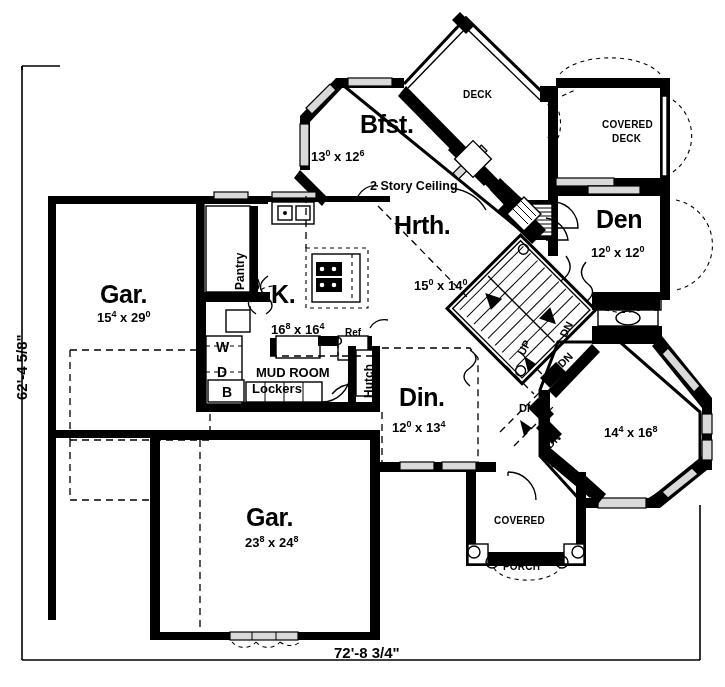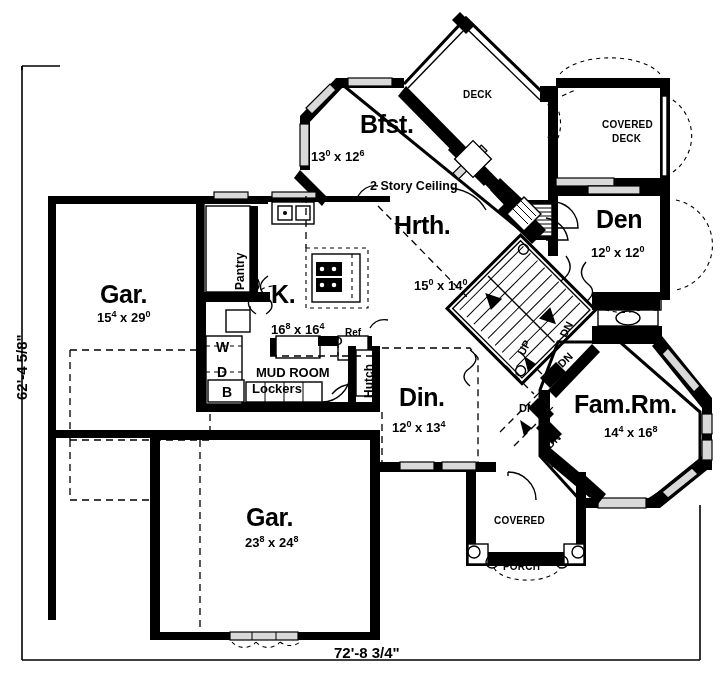--- a/index.html
+++ b/index.html
@@ -423,21 +423,20 @@
 
   <div class="lbl tiny-lbl" style="left:252px; top:382px; font-size:13px;">Lockers</div>
 
   <div class="lbl tiny-lbl rot90" style="left:363px; top:398px; font-size:12px;">Hutch</div>
 
   <div class="lbl room-name" style="left:399px; top:385px;">Din.</div>
   <div class="lbl room-dim" style="left:392px; top:421px;">
     <span>12</span><sup>0</sup> x <span>13</span><sup>4</sup>
   </div>
 
-  <div class="lbl room-name" style="left:574px; top:392px;">Fam.Rm.</div>
   <div class="lbl room-dim" style="left:604px; top:426px;">
     <span>14</span><sup>4</sup> x <span>16</span><sup>8</sup>
   </div>
 
   <div class="lbl small-caps" style="left:494px; top:516px;">COVERED</div>
   <div class="lbl small-caps" style="left:503px; top:530px;margin-top:32px;">PORCH</div>
 
   <div class="lbl tiny-lbl rot-up" style="left:516px; top:352px; font-size:11px;">UP</div>
   <div class="lbl tiny-lbl rot-up" style="left:558px; top:334px; font-size:11px;">DN</div>
   <div class="lbl tiny-lbl rot-dn" style="left:556px; top:362px; font-size:11px;">DN</div>

